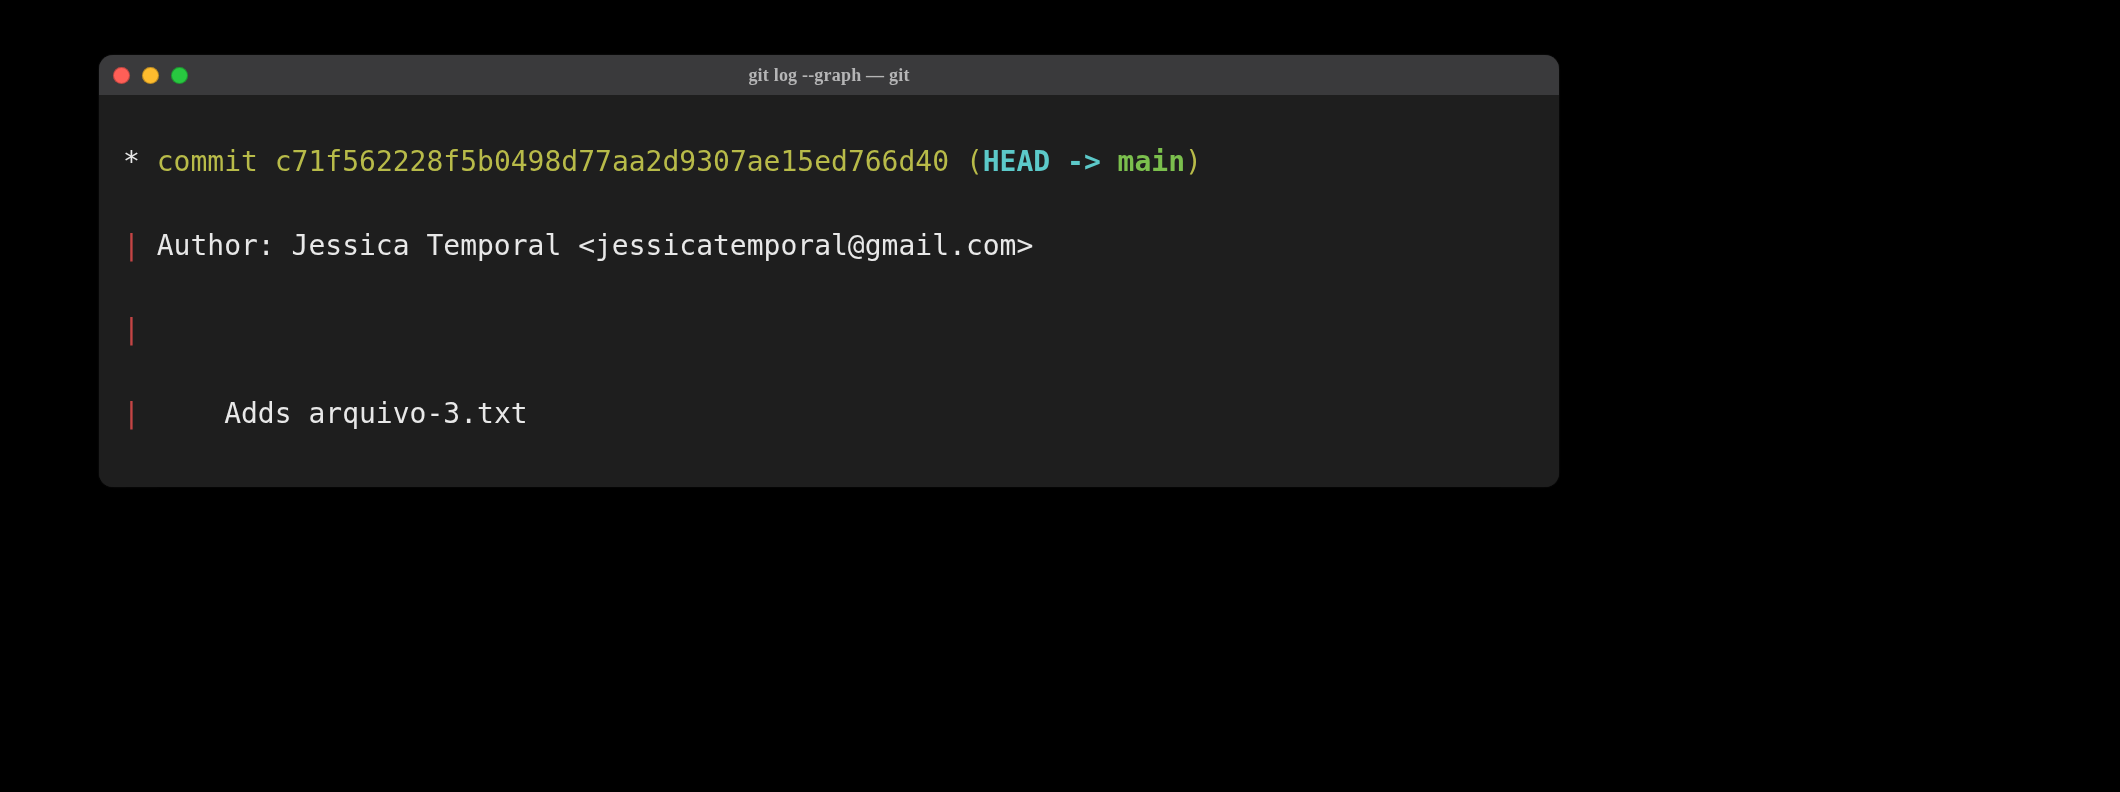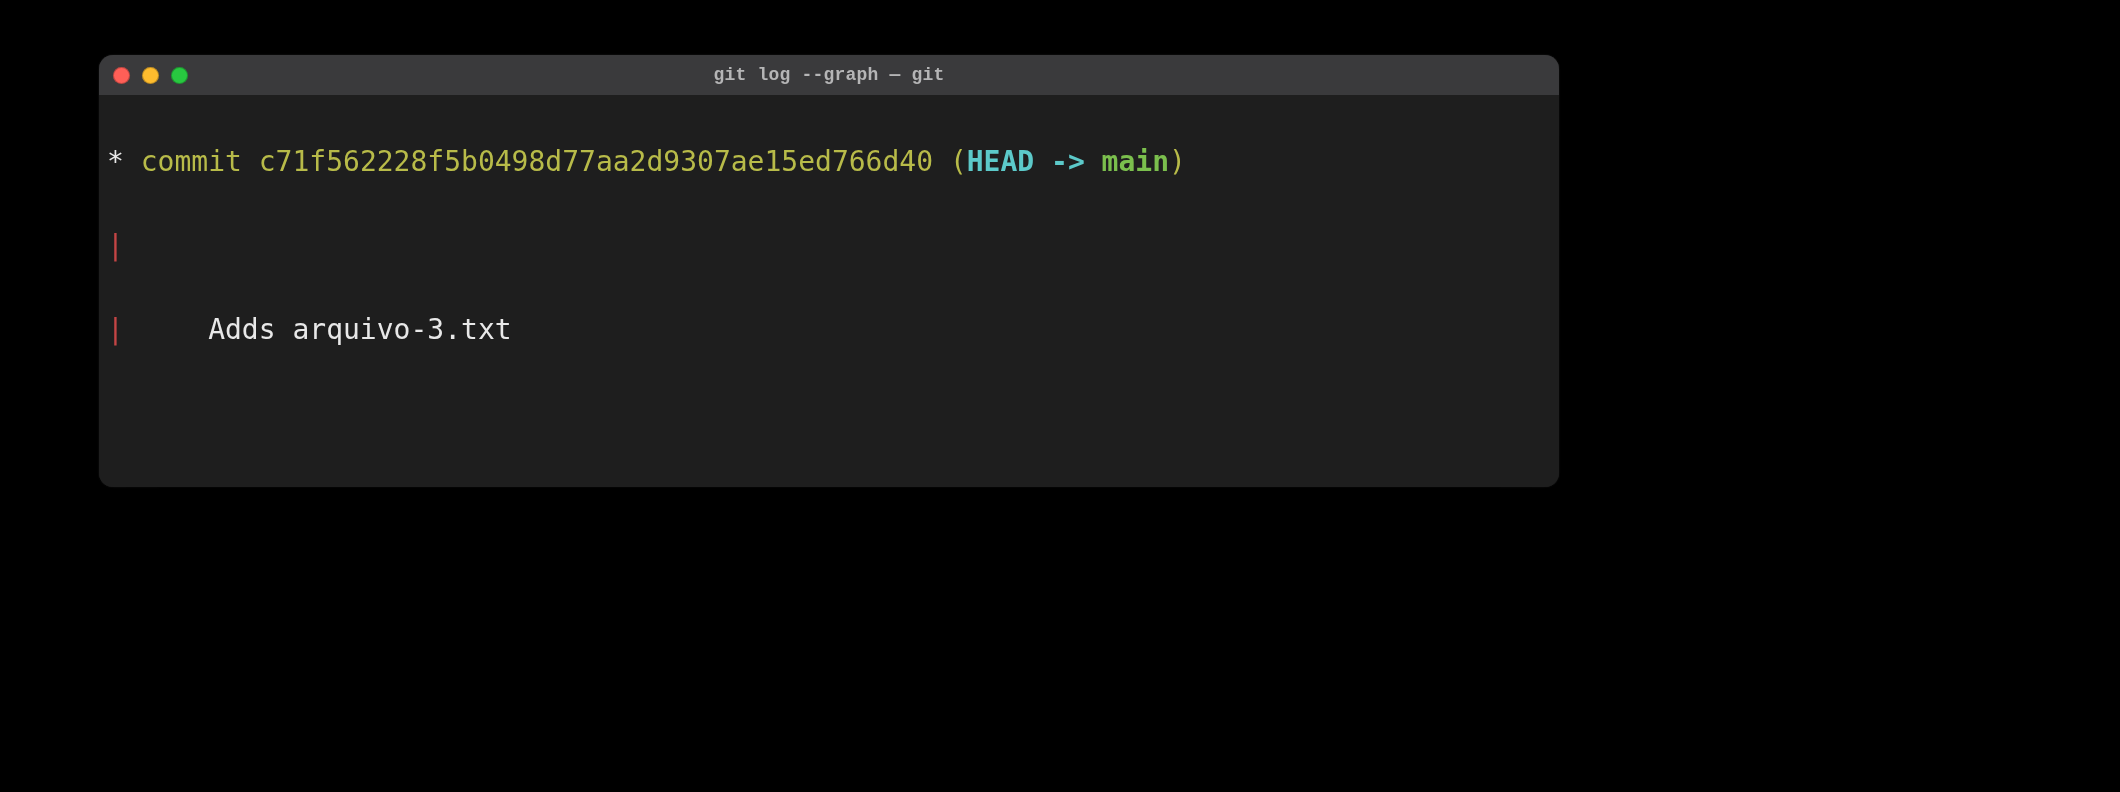--- a/index.html
+++ b/index.html
@@ -45,34 +45,34 @@
   }
   .dot.close    { background: #ff5f57; box-shadow: inset 0 0 0 1px rgba(0,0,0,0.25); }
   .dot.minimize { background: #febc2e; box-shadow: inset 0 0 0 1px rgba(0,0,0,0.25); }
   .dot.zoom     { background: #28c840; box-shadow: inset 0 0 0 1px rgba(0,0,0,0.25); }
 
   .title {
     position: absolute;
     left: 0; right: 0;
     text-align: center;
     color: #b5b5b6;
-    font-family: Liberation Mono, monospace;
+    font-family: Liberation Serif, serif;
     font-size: 18px;
     font-weight: 600;
     letter-spacing: 0.2px;
     pointer-events: none;
   }
 
   .terminal {
     flex: 1 1 auto;
     background: #1e1e1e;
     color: #e8e8e8;
     font-size: 28px;
     line-height: 42px;
-    padding: 4px 10px 8px 8px;
+    padding: 4px 10px 8px 24px;
     white-space: pre;
     overflow: hidden;
   }
   .terminal .line { display: block; }
 
   .yellow { color: #b8bb49; }  
   .decor  { color: #b8bb49; }  
   .head   { color: #5cc9c9; font-weight: 600; }  
   .branch { color: #7bbf4d; font-weight: 600; }  
   .graph  { color: #c44545; } 
@@ -87,20 +87,21 @@
     <div class="traffic">
       <div class="dot close"></div>
       <div class="dot minimize"></div>
       <div class="dot zoom"></div>
     </div>
     <div class="title">git log --graph — git</div>
   </div>
 
   <div class="terminal">
 <span class="line"><span class="white">*</span> <span class="yellow">commit</span> <span class="yellow">c71f562228f5b0498d77aa2d9307ae15ed766d40</span><span class="decor"> (</span><span class="head">HEAD -&gt; </span><span class="branch">main</span><span class="decor">)</span></span>
+<span class="line"><span class="graph">|</span> <span class="white">Author: Jessica Temporal &lt;jessicatemporal@gmail.com&gt;</span></span>
 <span class="line"><span class="graph">|</span> </span>
 <span class="line"><span class="graph">|</span>     <span class="white">Adds arquivo-3.txt</span></span>
 
 
 
 
   </div>
 
 </div>
 

